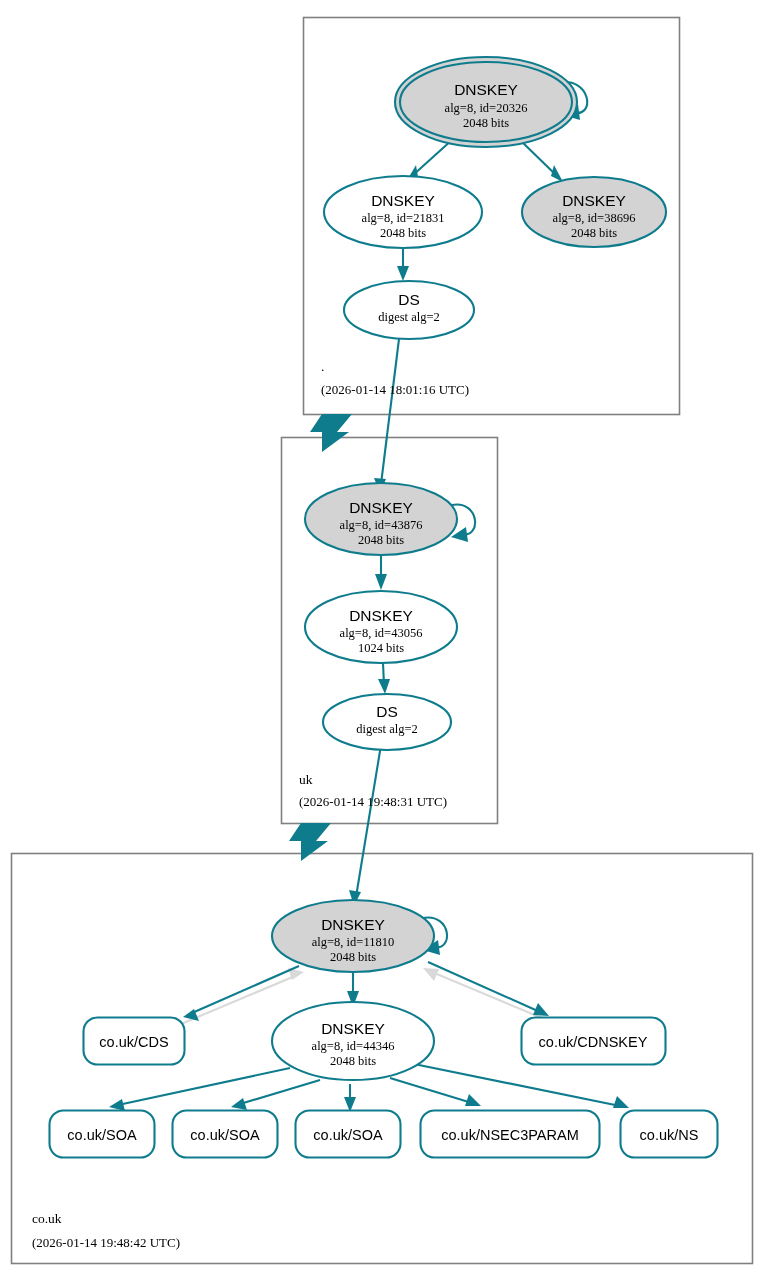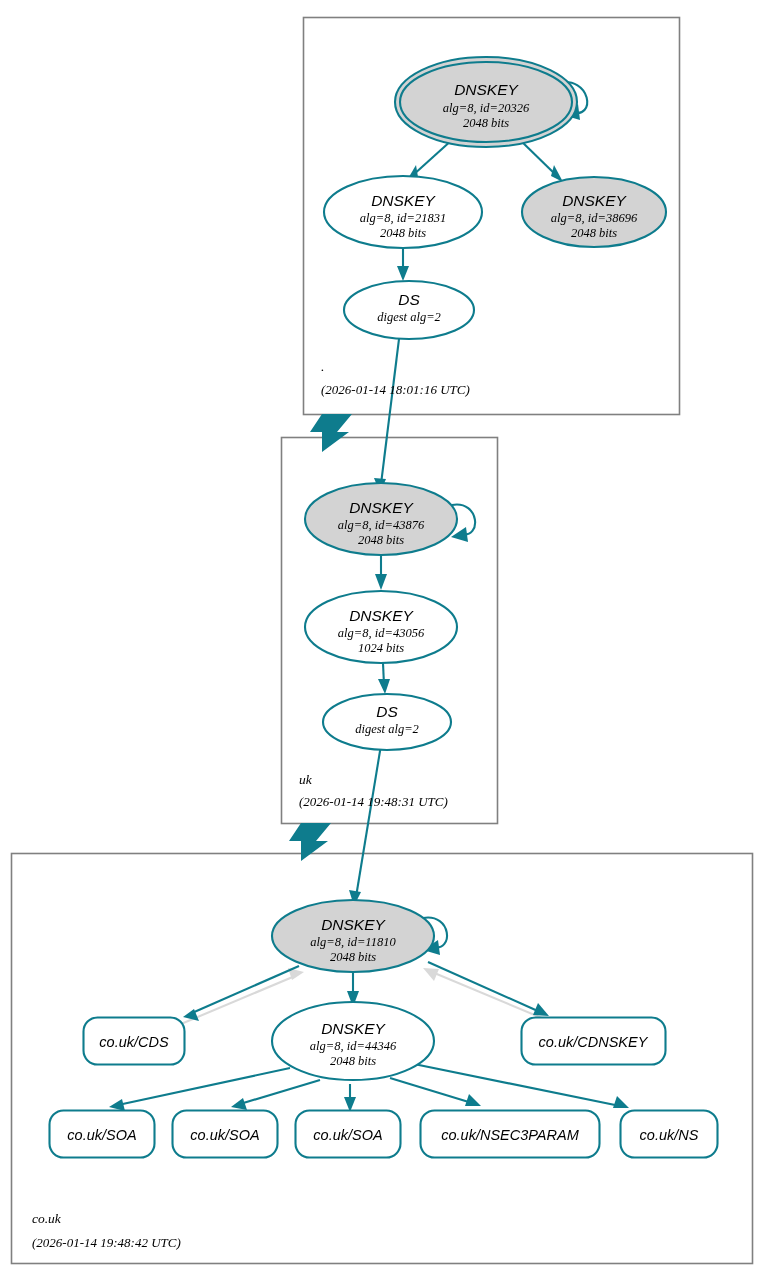--- a/index.html
+++ b/index.html
@@ -10,21 +10,20 @@
   body {
     width: 764px;
     height: 1278px;
     font-family: "Liberation Sans", sans-serif;
     overflow: hidden;
   }
   #diagram-root {
     position: relative;
     width: 764px;
     height: 1278px;
-    font-style: italic;
   }
   svg { display: block; }
 
   .zone-box {
     fill: #ffffff;
     stroke: #808080;
     stroke-width: 1.6;
   }
   .node-ellipse {
     stroke: #0e7c8d;

